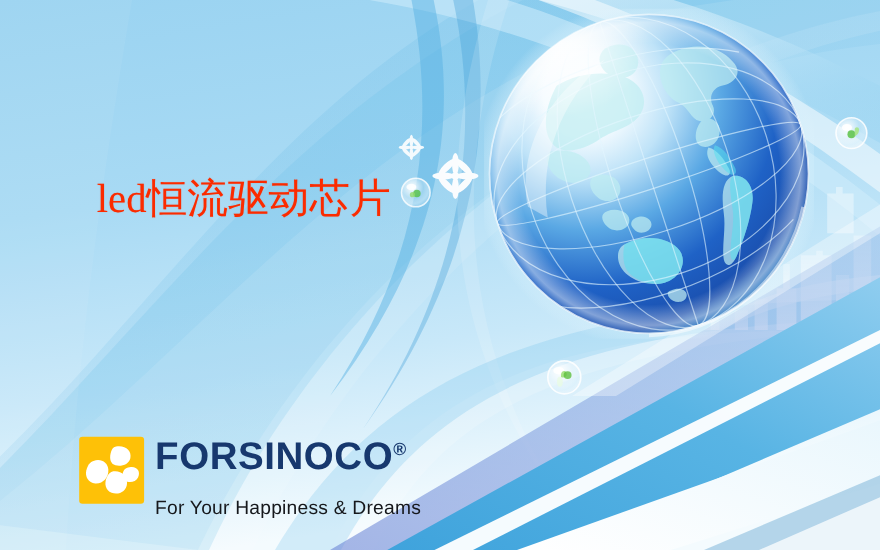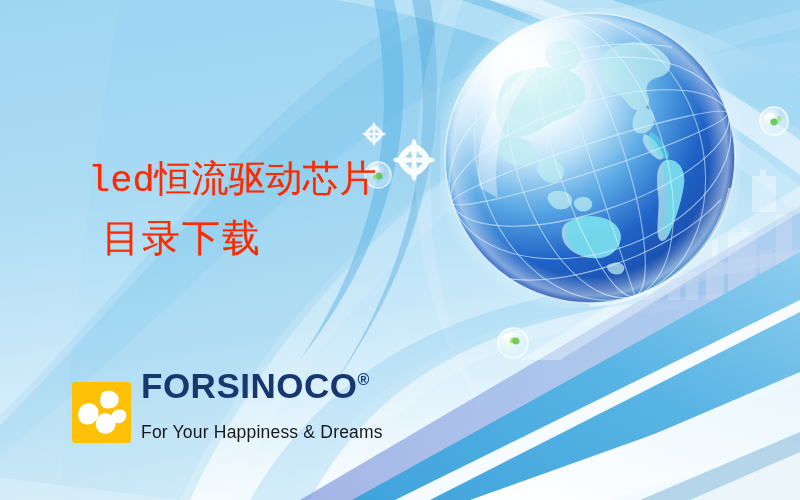--- a/index.html
+++ b/index.html
@@ -41,21 +41,21 @@
   .headline {
     position: absolute;
     left: 88px;
     top: 163px;
     z-index: 40;
     color: #fb2b00;
     line-height: 1.02;
     text-shadow: 0 0 1px rgba(255,60,0,.35);
   }
   .headline .line1 {
-    font-family: Liberation Mono, monospace;
+    font-family: Liberation Serif, serif;
     font-size: 37px;
     font-weight: 400;
     letter-spacing: 0px;
     white-space: nowrap;
     display: block;
   }
   .headline .line2 {
     display: block;
     margin-top: 18px;
     margin-left: 14px;
@@ -63,24 +63,24 @@
     font-size: 38px;
     font-weight: 400;
     letter-spacing: 2px;
     white-space: nowrap;
   }
 
   
   .logo {
     position: absolute;
     left: 72px;
-    top: 368px;
+    top: 397px;
     z-index: 40;
     display: flex;
-    align-items: flex-end;
+    align-items: flex-start;
   }
   .logo-mark {
     width: 59px;
     height: 61px;
     border-radius: 3px;
     background: #fec107;
     flex: 0 0 auto;
     position: relative;
   }
   .logo-text {
@@ -352,21 +352,20 @@
       </g>
 
       <circle cx="150" cy="150" r="145" fill="url(#globeRim)"></circle>
       <circle cx="150" cy="150" r="145" fill="none" stroke="#ffffff" stroke-opacity=".55" stroke-width="1.6"></circle>
       <path d="M 150,297 A 147,147 0 0 0 290,180" fill="none" stroke="#ffffff" stroke-opacity=".5" stroke-width="3"></path>
     </svg>
   </div>
 
   <div class="headline">
     <span class="line1">led恒流驱动芯片</span>
-    <span class="line2">目录下载</span>
   </div>
 
   <div class="logo">
     <div class="logo-mark">
       <svg viewBox="0 0 59 61" width="59" height="61" xmlns="http://www.w3.org/2000/svg">
         <g fill="#ffffff">
           <path d="M 33.5,9 C 42,7.5 48,13 46.5,19.5 C 45.2,25 38.5,27.5 33,26 C 28.5,24.8 27.5,20 28.5,15.5 C 29.3,11.8 30.6,9.5 33.5,9 Z"></path>
           <path d="M 47,27.5 C 53,27 56,32 53.5,37 C 51.3,41.4 45,42.5 41.5,39.5 C 38.4,36.8 39,31.5 42,29.2 C 43.6,28 45.2,27.6 47,27.5 Z"></path>
           <path d="M 13,22 C 20,19.5 26,23.5 26.5,30 C 27,37 21.5,43 14.5,42.5 C 8.5,42 5,36.5 6.5,30.5 C 7.7,25.8 9.5,23.3 13,22 Z"></path>
           <path d="M 31,31.5 C 38,30.5 44,35.5 43.5,42.5 C 43,49.5 36,53.5 29.5,51 C 24,48.9 22.5,42.5 25,37 C 26.4,33.9 28.4,31.9 31,31.5 Z"></path>

